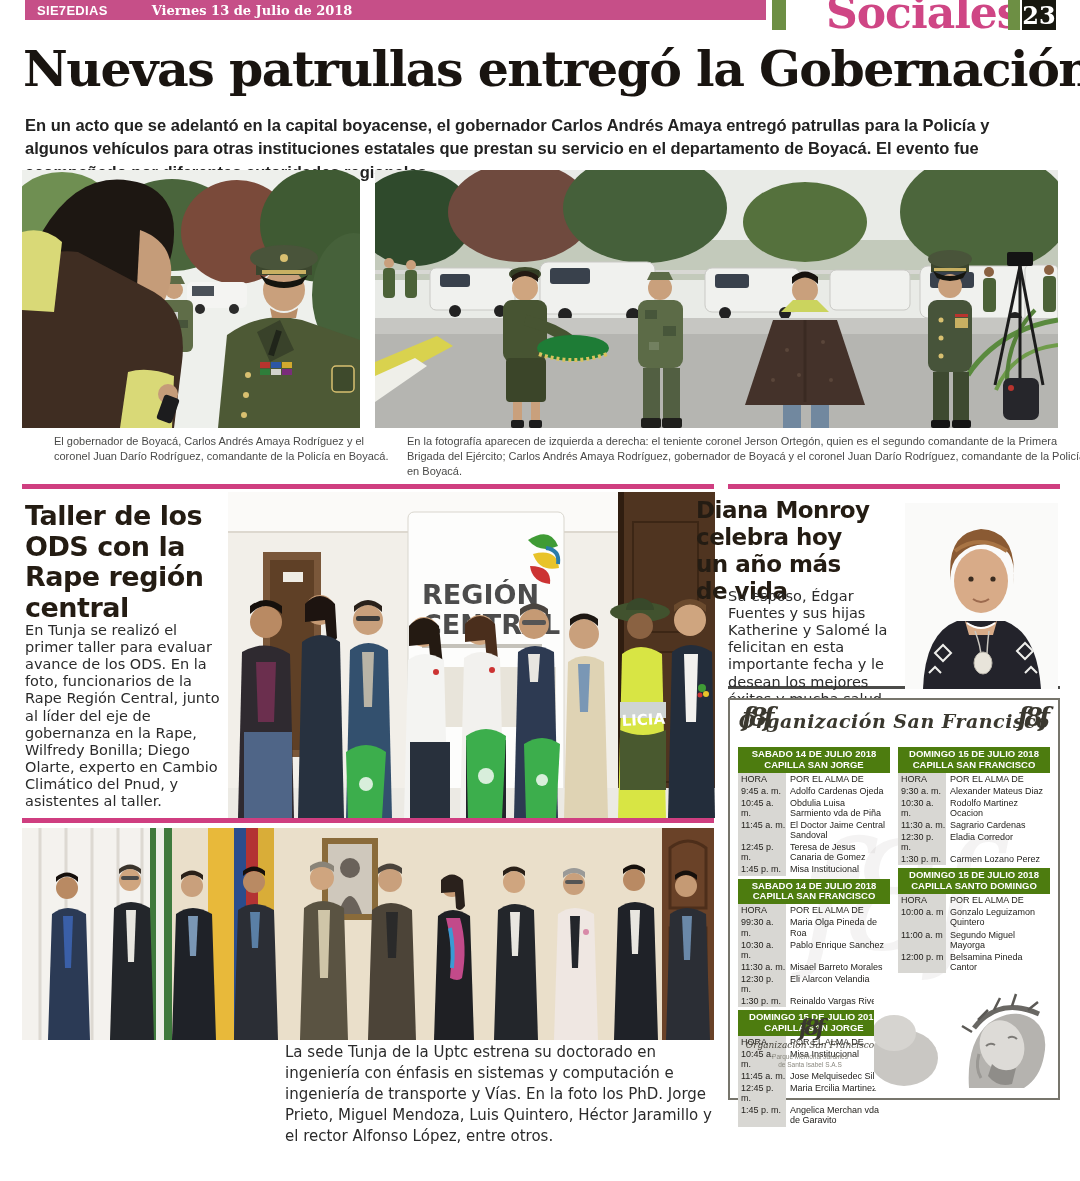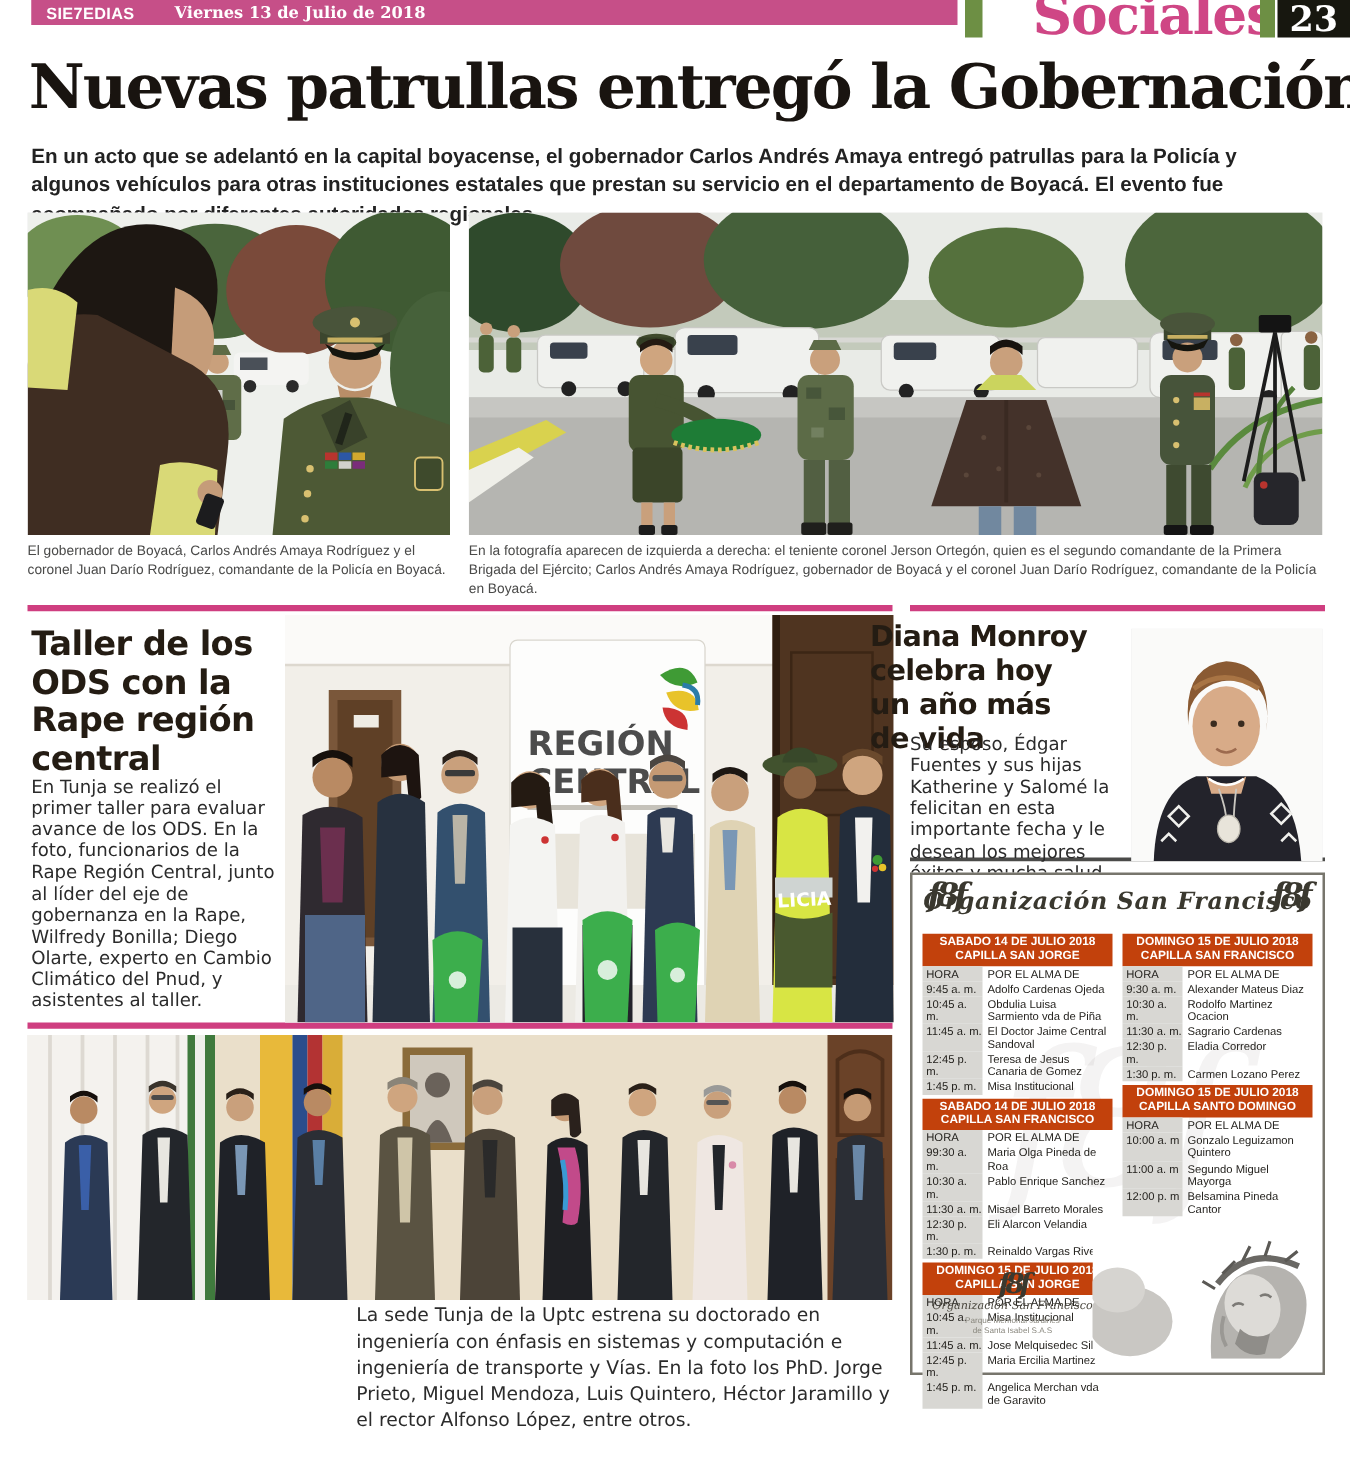--- a/index.html
+++ b/index.html
@@ -3,34 +3,34 @@
 <meta charset="utf-8">
 <style>
   html,body{margin:0;padding:0;background:#ffffff;}
   .page{position:relative;width:1080px;height:1181px;background:#fff;overflow:hidden;
         font-family:"Liberation Sans",sans-serif;color:#231f20;}
   .abs{position:absolute;}
 
   
   .band{left:25px;top:0;width:741px;height:20px;background:#c64f88;display:flex;align-items:center;}
   .brand{color:#fff;font-weight:bold;font-size:13px;letter-spacing:.3px;margin-left:12px;font-family:"Liberation Sans",sans-serif;}
-  .mdate{color:#fff;font-weight:bold;font-size:13px;margin-left:32px;font-family:"DejaVu Serif",serif;}
+  .mdate{color:#fff;font-weight:bold;font-size:13px;margin-left:44px;font-family:"DejaVu Serif",serif;}
   .gbar{background:#6d8f44;top:0;height:30px;}
   .section-title{left:826px;top:-13px;color:#cf4685;font-family:"DejaVu Serif",serif;
                  font-weight:bold;font-size:44px;letter-spacing:-1px;}
-  .pagebox{left:1022px;top:0;width:58px;height:30px;background:#17170f;color:#fff;
-           font-family:"DejaVu Serif",serif;font-size:28px;font-weight:bold;
+  .pagebox{left:1022px;top:0;width:34px;height:30px;background:#17170f;color:#fff;
+           font-family:"DejaVu Serif",serif;font-size:24px;font-weight:bold;
            display:flex;align-items:center;justify-content:center;}
 
   
   .headline{left:23px;top:40px;width:1040px;font-family:"DejaVu Serif",serif;font-weight:bold;
             font-size:49px;letter-spacing:-1.5px;color:#191410;white-space:nowrap;}
   .intro{left:25px;top:114px;width:1032px;font-size:16.5px;font-weight:bold;line-height:1.42;color:#222;}
 
-  .caption{font-size:11px;color:#4a4a49;line-height:1.35;}
+  .caption{font-size:11px;color:#4a4a49;line-height:1.35;margin-left:32px;}
   .photo{background:#eee;overflow:hidden;}
   .photo svg{display:block;}
 
   .rule{height:5px;background:#cf3e80;}
   .grayrule{height:3px;background:#4b4b49;}
 
   
   .sec-title{font-family:"DejaVu Sans",sans-serif;font-weight:bold;color:#241c13;}
   .sec-body{font-family:"DejaVu Sans",sans-serif;color:#2b2b2b;}
 
@@ -46,21 +46,21 @@
   
   .sfbox{left:728px;top:698px;width:332px;height:402px;background:#fff;border:2px solid#77756c;box-sizing:border-box;}
   .sf-title{position:absolute;left:0;right:0;top:10px;text-align:center;font-family:"DejaVu Serif",serif;
             font-style:italic;font-weight:bold;font-size:19px;color:#3a382f;letter-spacing:.5px;}
   .sf-mono{position:absolute;top:4px;font-family:"DejaVu Serif",serif;font-style:italic;font-weight:bold;
            font-size:26px;color:#3a382f;letter-spacing:-4px;line-height:1;}
   .sf-watermark{position:absolute;left:70px;top:110px;font-family:"DejaVu Serif",serif;font-style:italic;
                 font-size:150px;color:rgba(60,55,45,0.06);letter-spacing:-10px;z-index:0;}
   .sf-cols{position:absolute;left:8px;right:8px;top:44px;display:flex;gap:8px;z-index:1;}
   .sf-col{flex:1 1 0;}
-  .sf-sec-head{background:#c2410c;color:#fff;text-align:center;font-weight:bold;font-size:9.5px;
+  .sf-sec-head{background:#4d7c0f;color:#fff;text-align:center;font-weight:bold;font-size:9.5px;
                line-height:1.15;padding:2px 1px;margin-top:3px;}
   .sf-table{display:grid;grid-template-columns:48px 1fr;font-size:9px;line-height:1.12;color:#25231f;}
   .sf-time{background:#d8d7d3;padding:1px 0 1px 3px;}
   .sf-name{padding:1px 2px 1px 4px;}
   .sf-footer{position:absolute;left:10px;top:316px;width:140px;text-align:center;z-index:1;}
   .sf-footer .fmono{font-family:"DejaVu Serif",serif;font-style:italic;font-weight:bold;font-size:22px;
                     letter-spacing:-4px;color:#3a382f;line-height:1;}
   .sf-footer .fcap{font-family:"DejaVu Serif",serif;font-style:italic;font-size:9px;color:#4a473e;margin-top:2px;}
   .sf-footer .fsmall{font-size:6.5px;color:#8a887f;line-height:1.25;margin-top:3px;}
   .jesus{position:absolute;right:4px;bottom:6px;z-index:1;}

